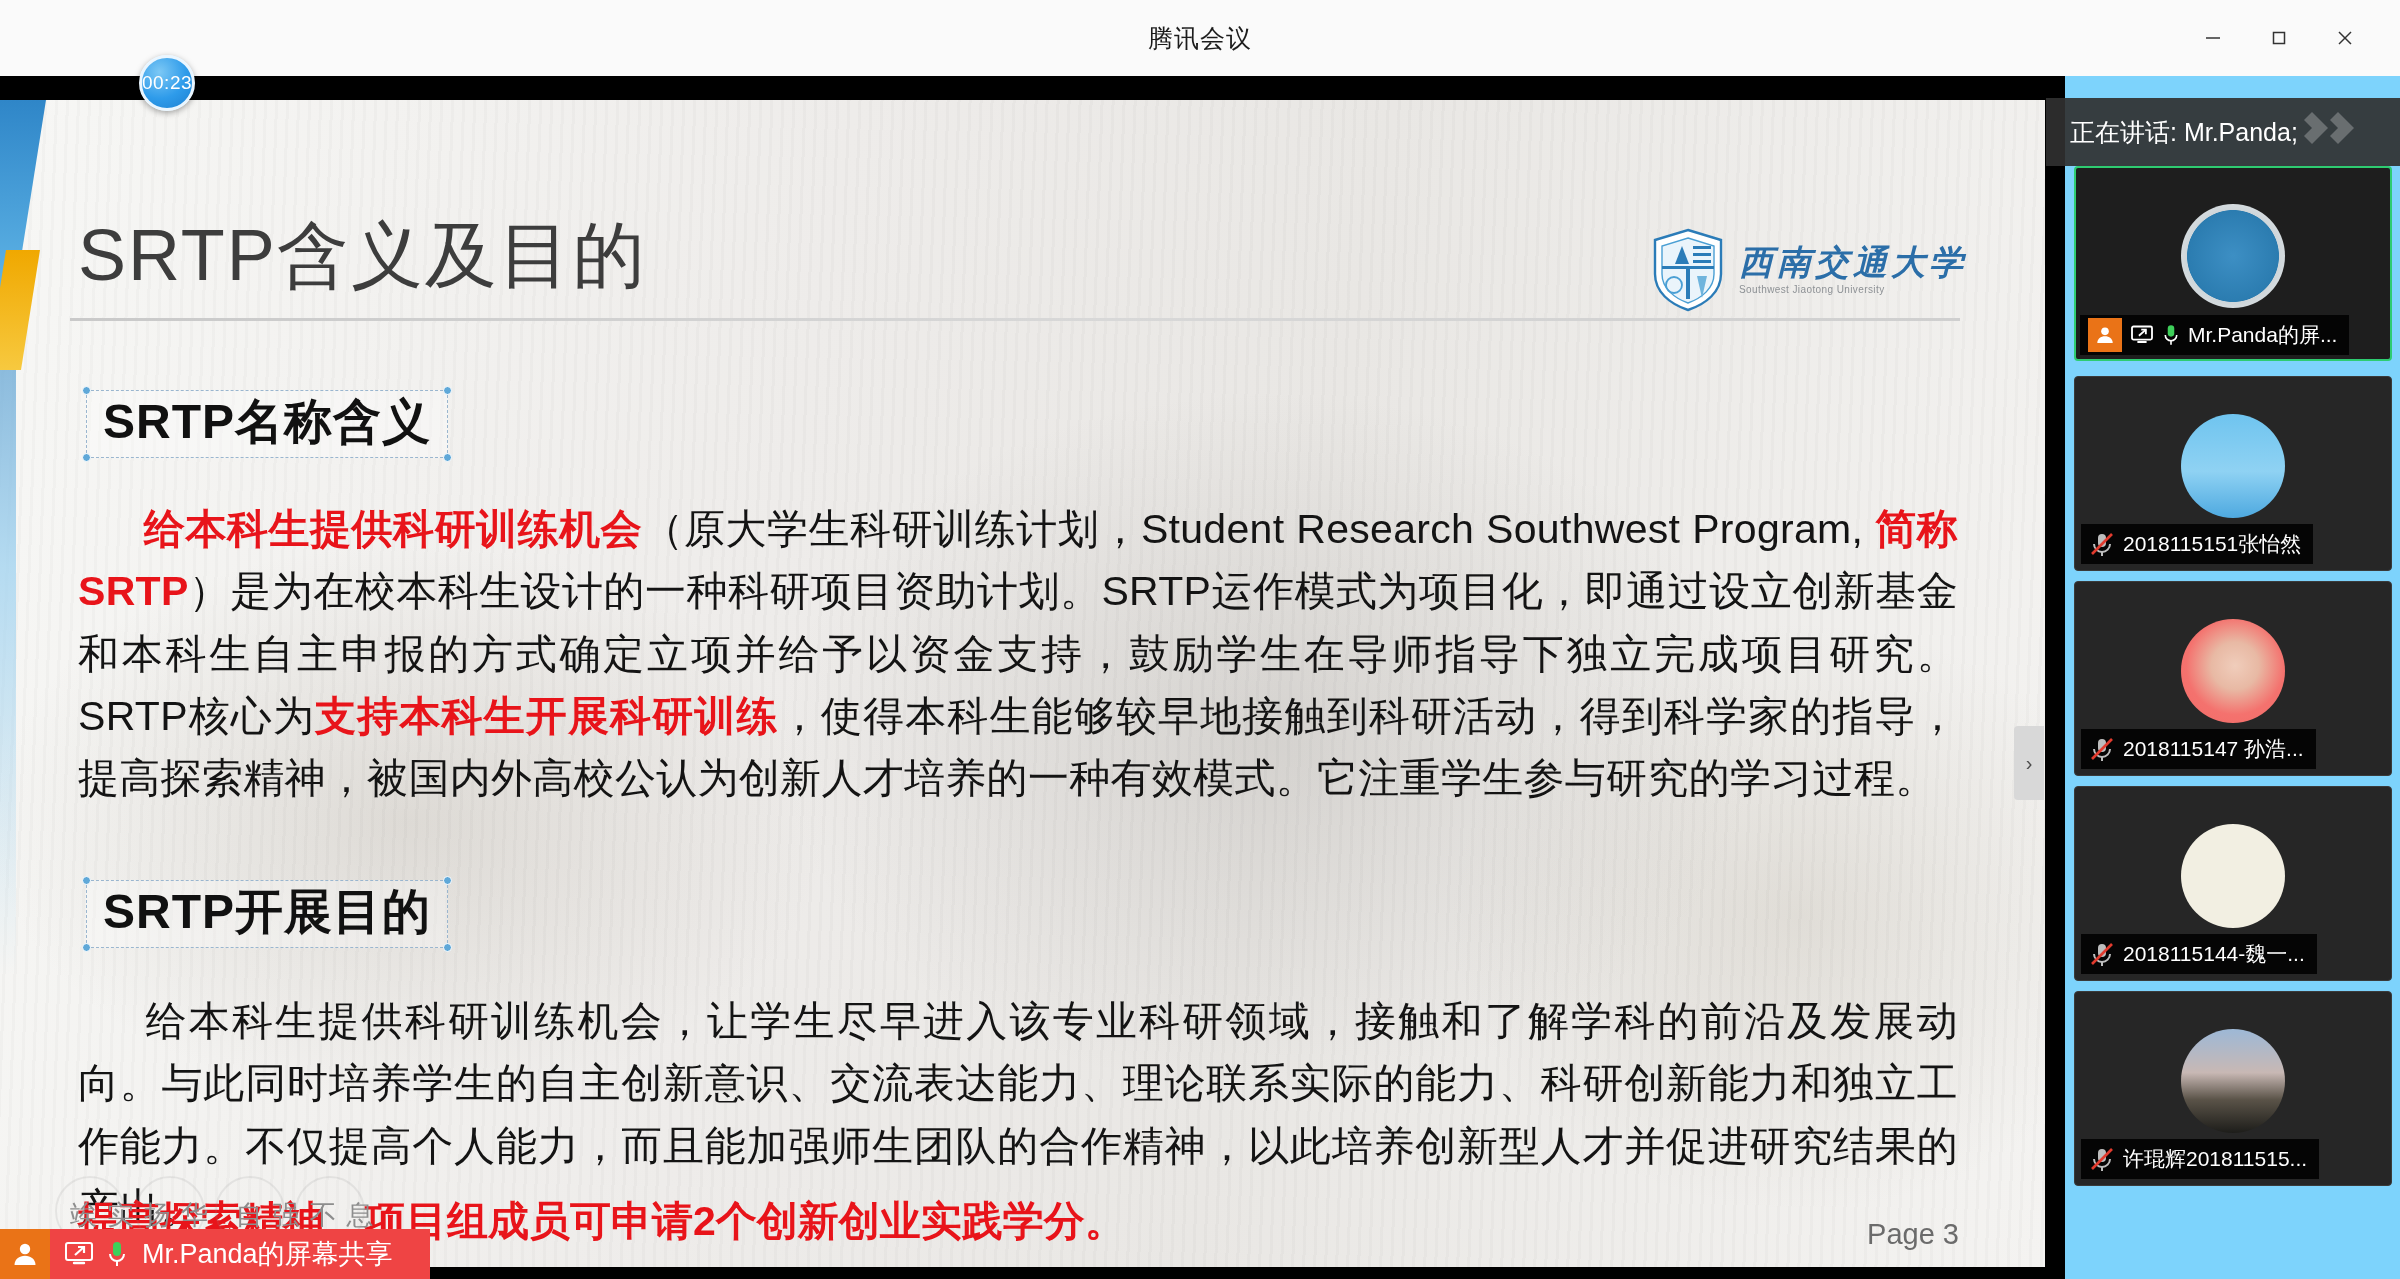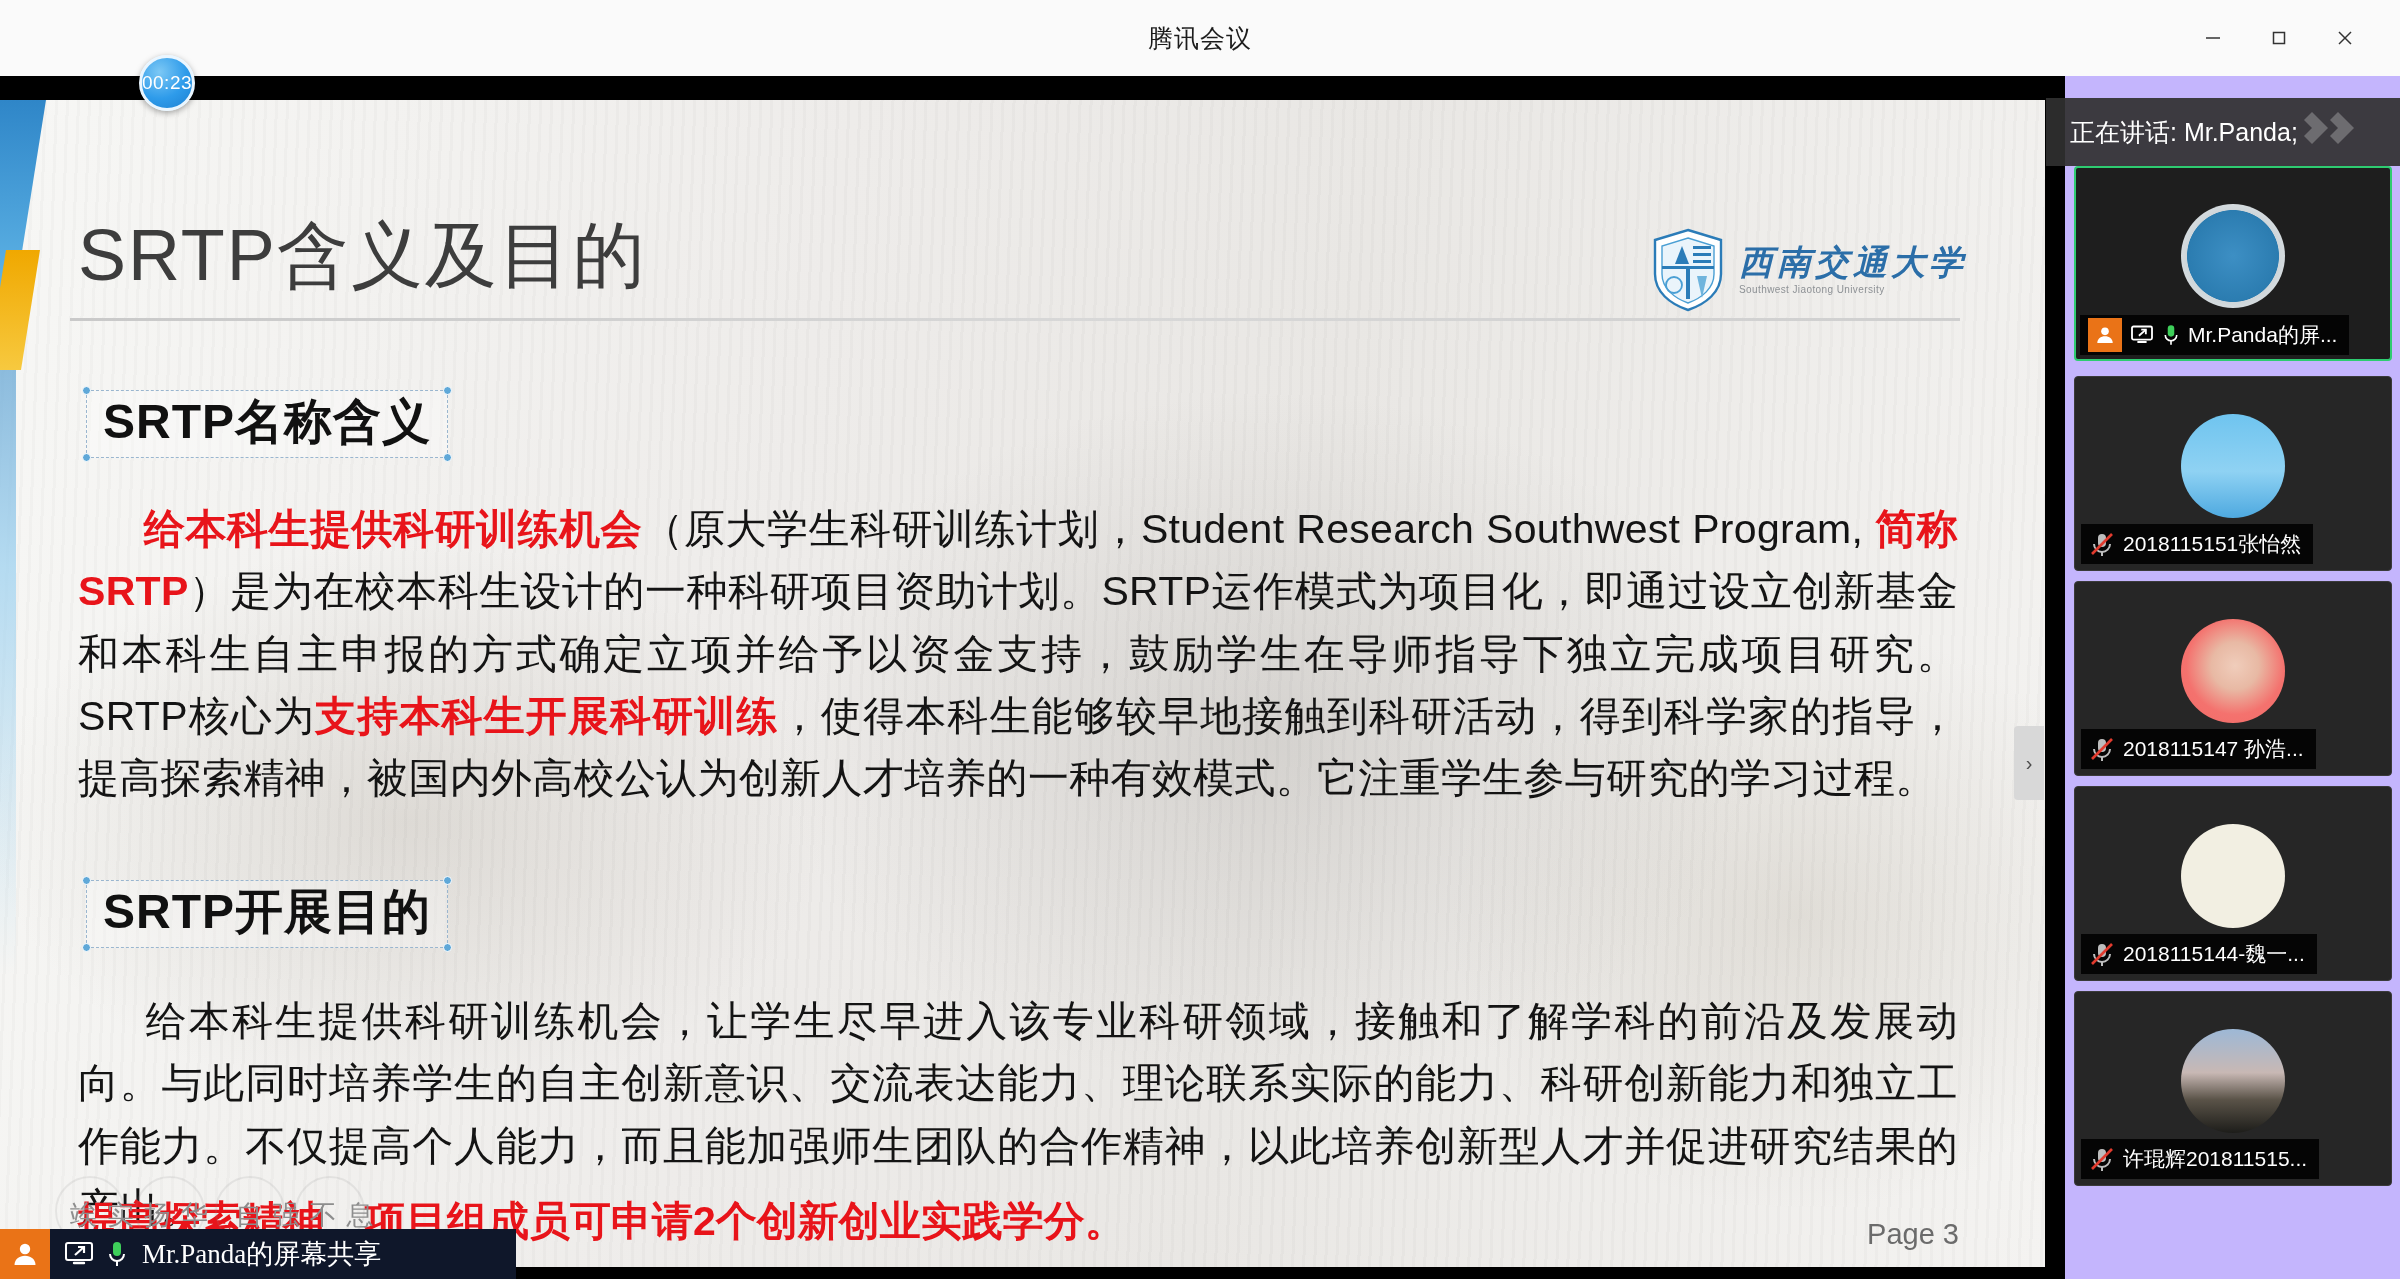--- a/index.html
+++ b/index.html
@@ -86,29 +86,29 @@
      background:radial-gradient(circle at 35% 28%, #7cc8f5 0%, #2e9bea 55%, #1b7fd0 100%);
      border:3px solid #eaf6ff; display:flex; align-items:center; justify-content:center;
      color:#fff; font-size:19px; letter-spacing:.5px; box-shadow:0 2px 6px rgba(0,0,0,.35); z-index:40; }
 
   
   .collapse-arrow{ position:absolute; left:2014px; top:650px; width:30px; height:74px;
      background:#d8d8d8; border-radius:4px 0 0 4px; display:flex; align-items:center;
      justify-content:center; color:#4a4a4a; font-size:20px; z-index:30; }
 
   
-  .share-taskbar{ position:absolute; left:0; bottom:0; width:516px; height:50px;
-     background:#0f172a; display:flex; align-items:center; z-index:45;font-family:Liberation Serif, serif; }
+  .share-taskbar{ position:absolute; left:0; bottom:0; width:430px; height:50px;
+     background:#ef4444; display:flex; align-items:center; z-index:45; }
   .tb-user{ width:50px; height:50px; background:#ea7317; display:flex; align-items:center;
      justify-content:center; }
   .tb-icons{ display:flex; align-items:center; gap:12px; margin-left:14px; }
   .tb-name{ color:#fff; font-size:27px; margin-left:14px; white-space:nowrap; }
 
   
-  .rail{ position:absolute; right:0; top:76px; width:335px; height:1203px; background:#c4b5fd; }
+  .rail{ position:absolute; right:0; top:76px; width:335px; height:1203px; background:#7dd3fc; }
   .speaking-banner{ position:absolute; right:0; top:98px; width:354px; height:68px;
      background:rgba(48,48,48,.92); display:flex; align-items:center; z-index:50; }
   .speaking-banner .sb-text{ color:#fff; font-size:25px; margin-left:24px; white-space:nowrap; }
   .sb-chevrons{ position:absolute; right:28px; top:6px; display:flex; gap:2px; opacity:.25; }
 
   .tile{ position:absolute; right:8px; width:318px; height:195px; background:#262626;
      border:1px solid #3a3a3a; border-radius:4px; overflow:hidden; }
   .tile.active{ border:2px solid #2ecc71; background:#1e1e1e; }
   .tile .avatar{ position:absolute; left:50%; top:46%; transform:translate(-50%,-50%);
      width:104px; height:104px; border-radius:50%; overflow:hidden; }

